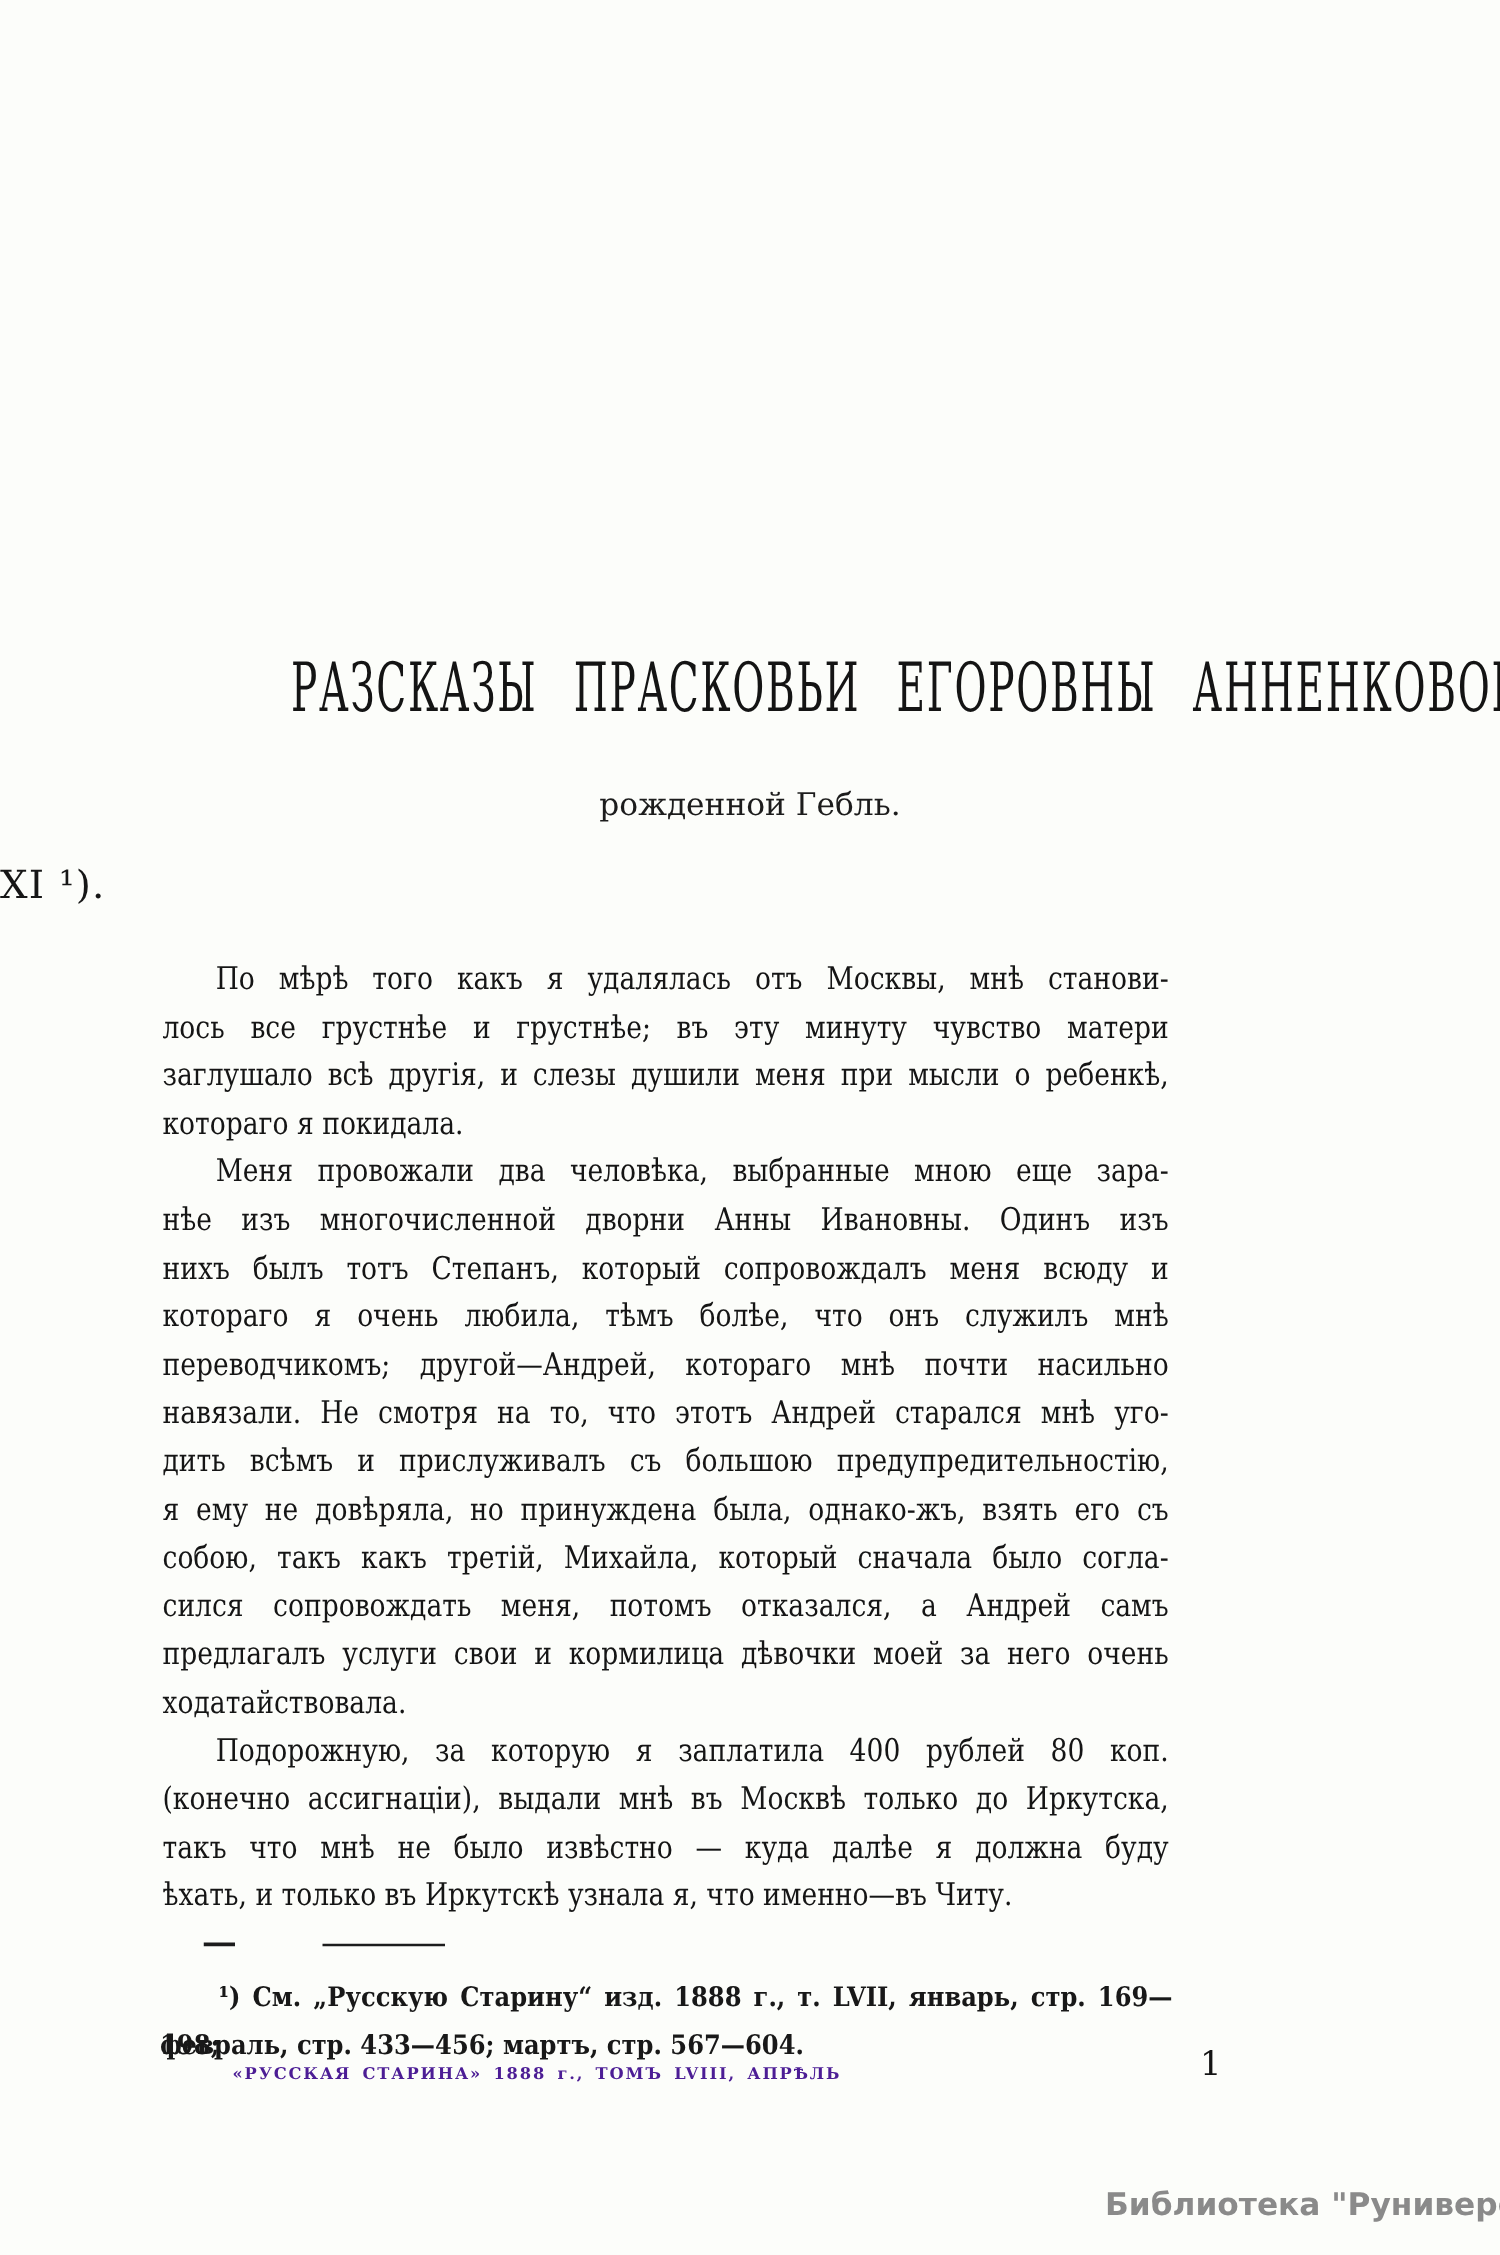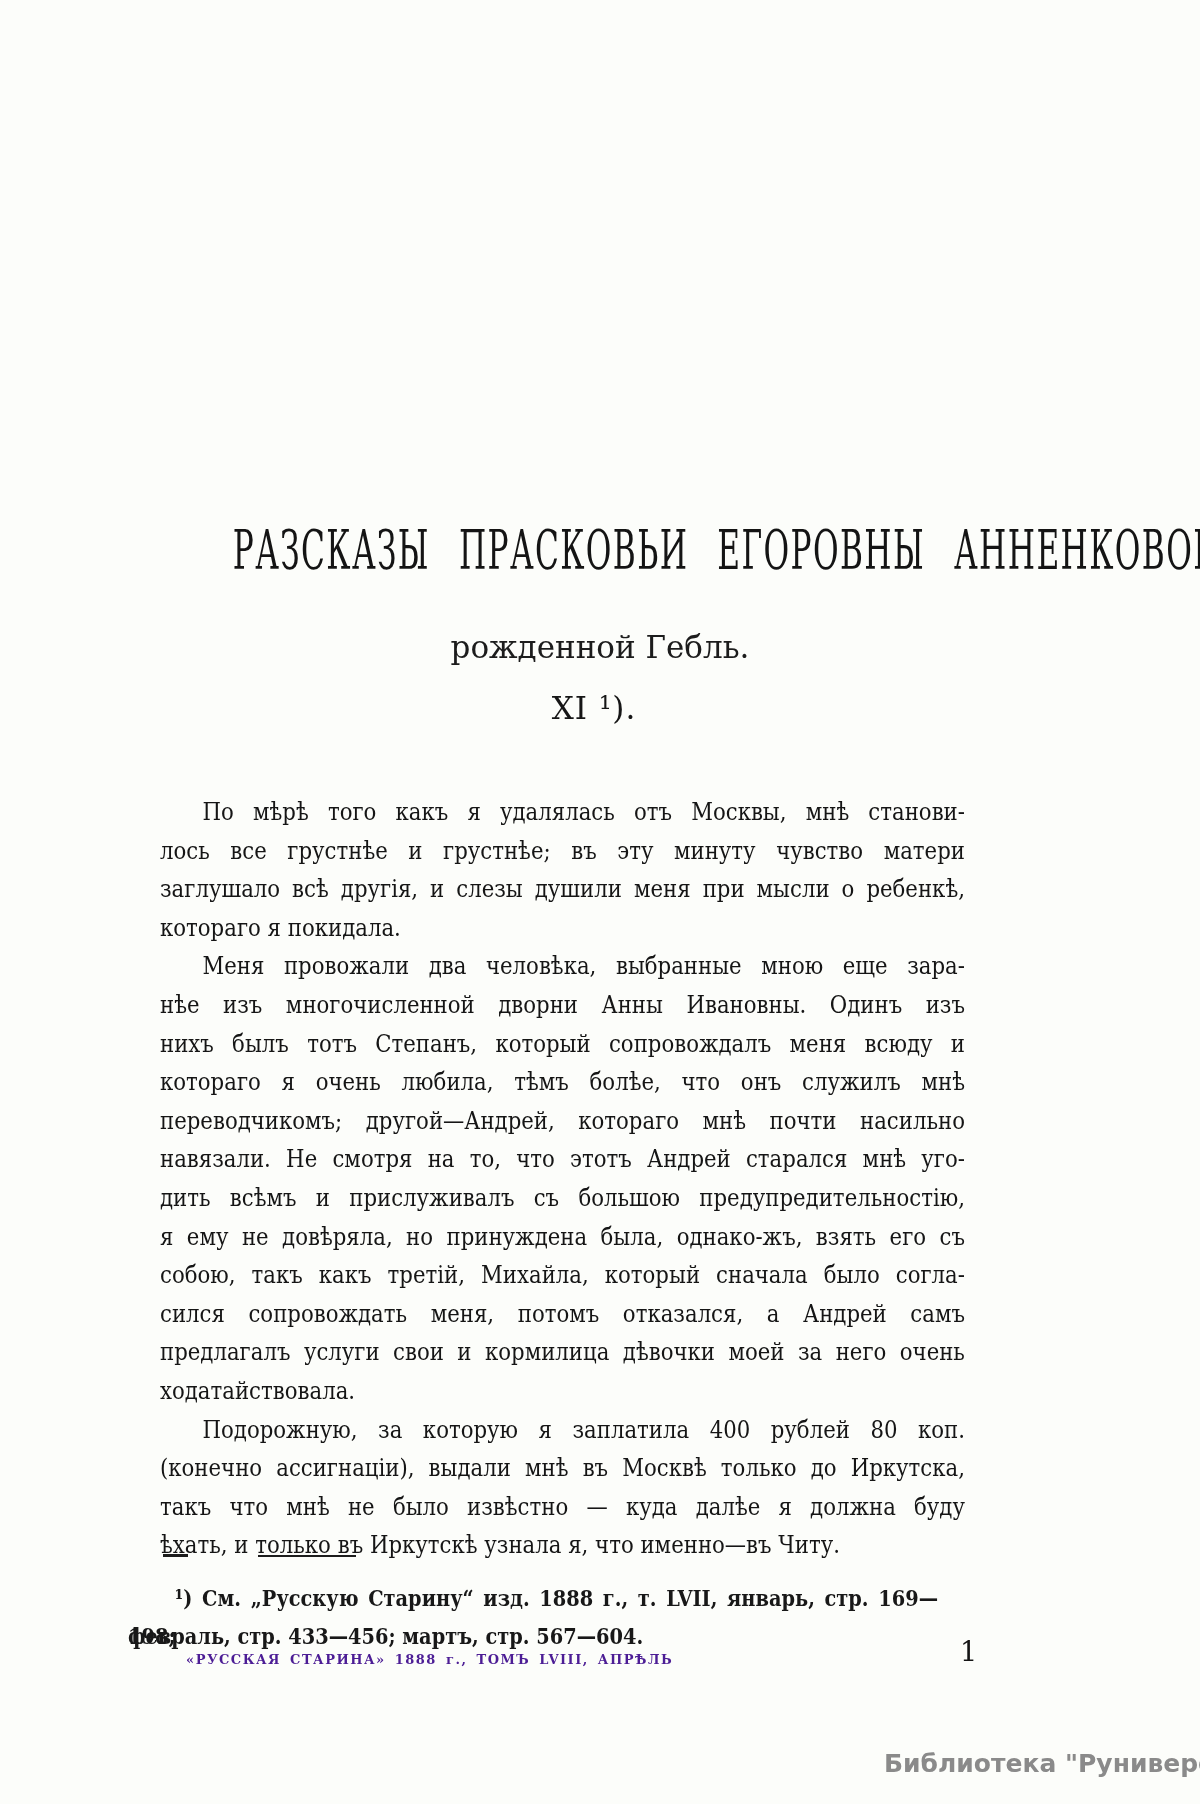--- a/index.html
+++ b/index.html
@@ -28,34 +28,34 @@
     letter-spacing: 2px;
     word-spacing: 26px;
     white-space: nowrap;
     transform: scale(0.68, 1.18);
     transform-origin: 50% 50%;
     color: #141414;
   }
   .subtitle {
     position: absolute; top: 629px; left: 0; width: 1200px;
     text-align: center;
-    font-size: 31px;
+    font-size: 25px;
     color: #1c1c1c;
   }
   .chapter {
     position: absolute; top: 690px; left: 0; width: 1188px;
-    text-align: center;
+    text-align: left;
     font-size: 31px;
     letter-spacing: 1px;
     color: #161616;
   }
 
   
   .bodytext {
-    position: absolute; top: 793px; left: 130px; margin-left: 30px;
+    position: absolute; top: 764px; left: 130px;
   }
   .bline {
     width: 947px;
     height: 38.6px;
     line-height: 38.6px;
     font-size: 25px;
     text-align: justify;
     text-align-last: justify;
     white-space: normal;
     transform: scaleX(0.85);

